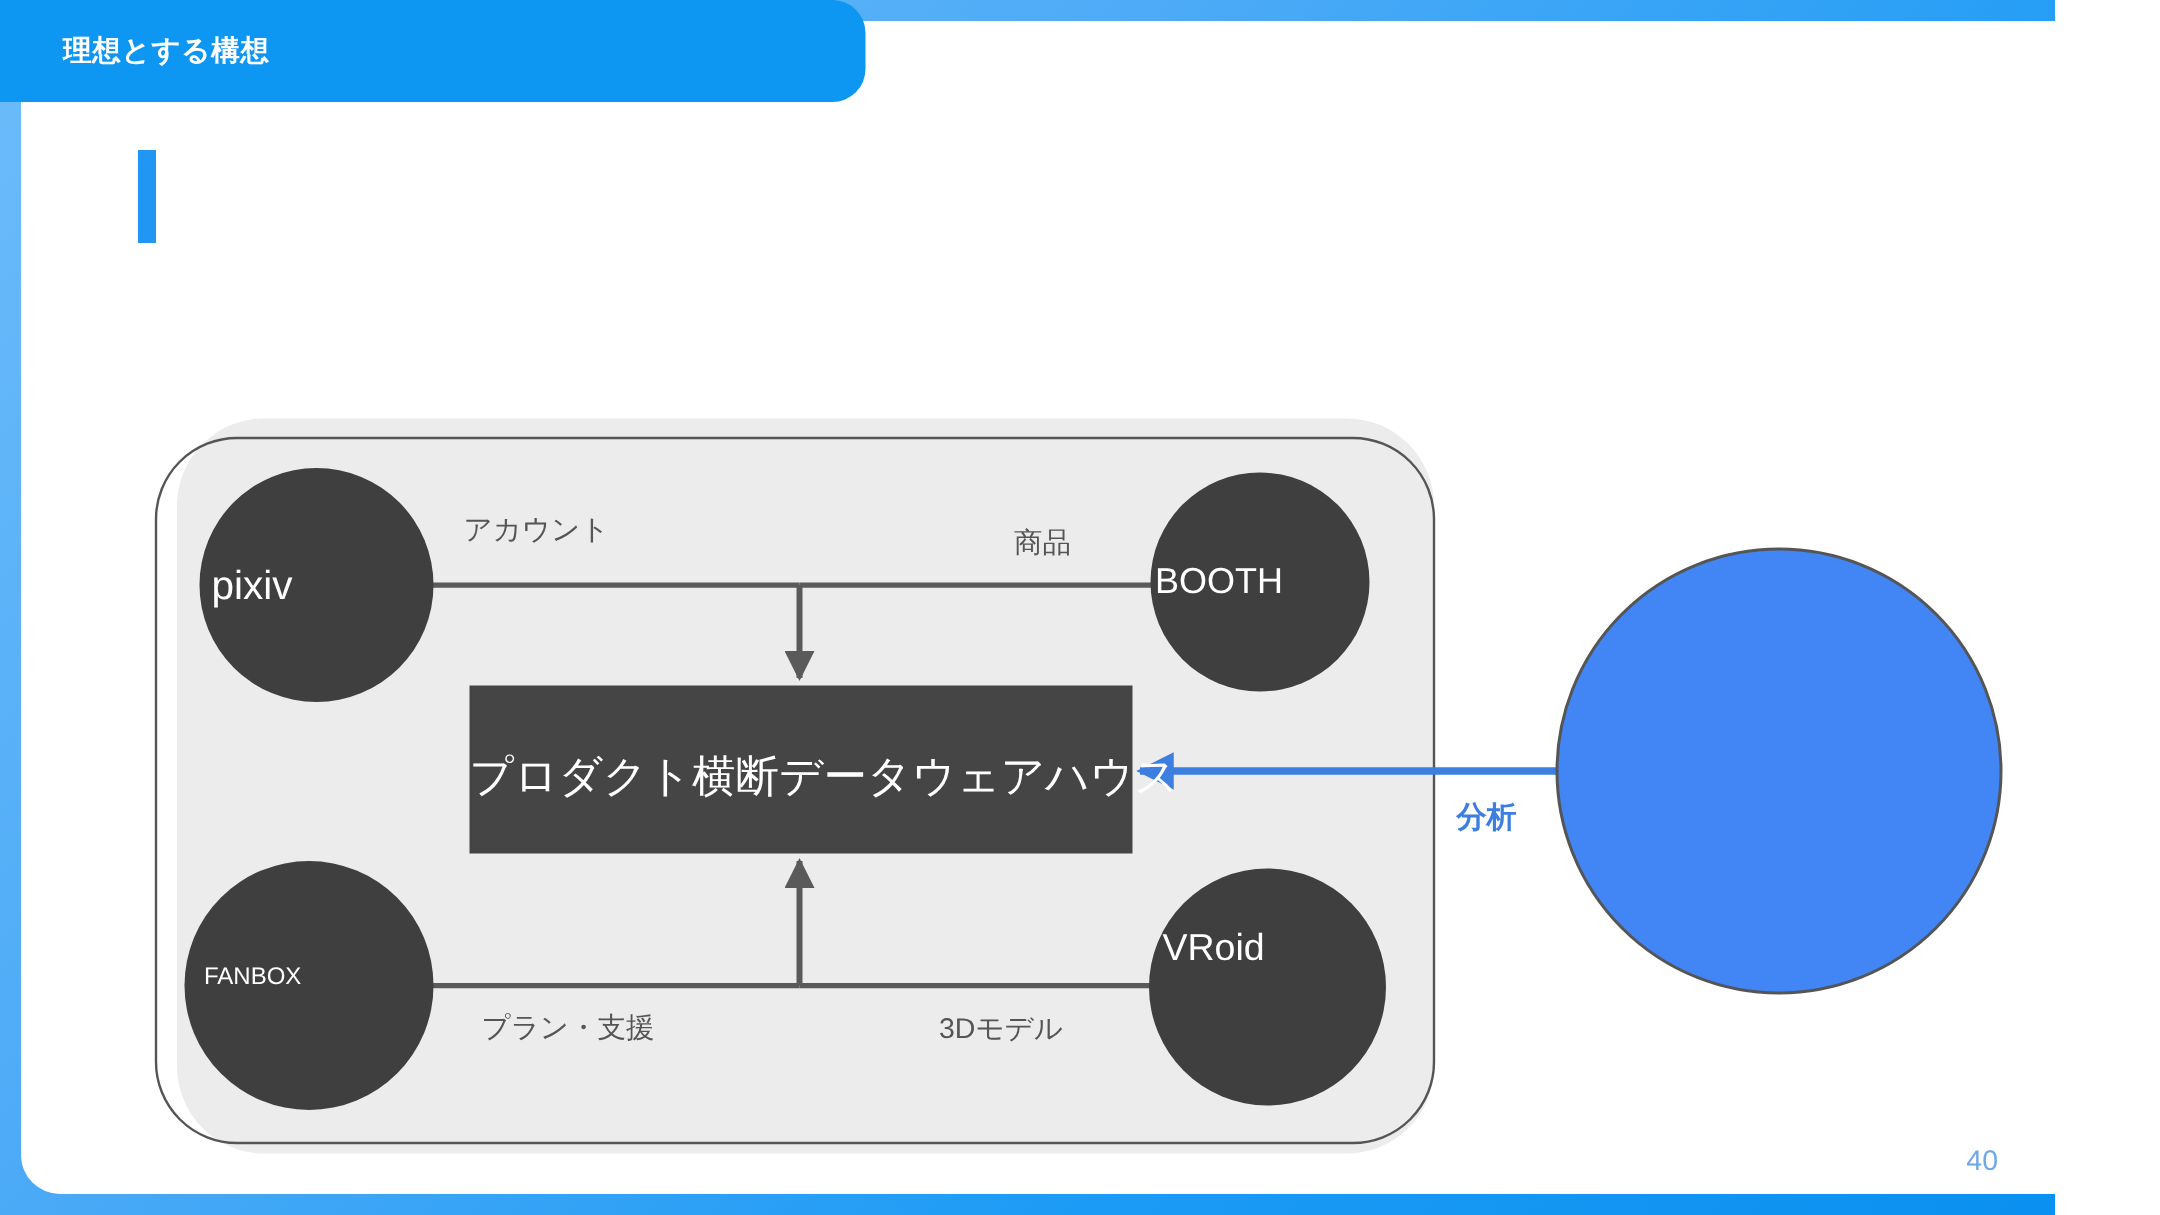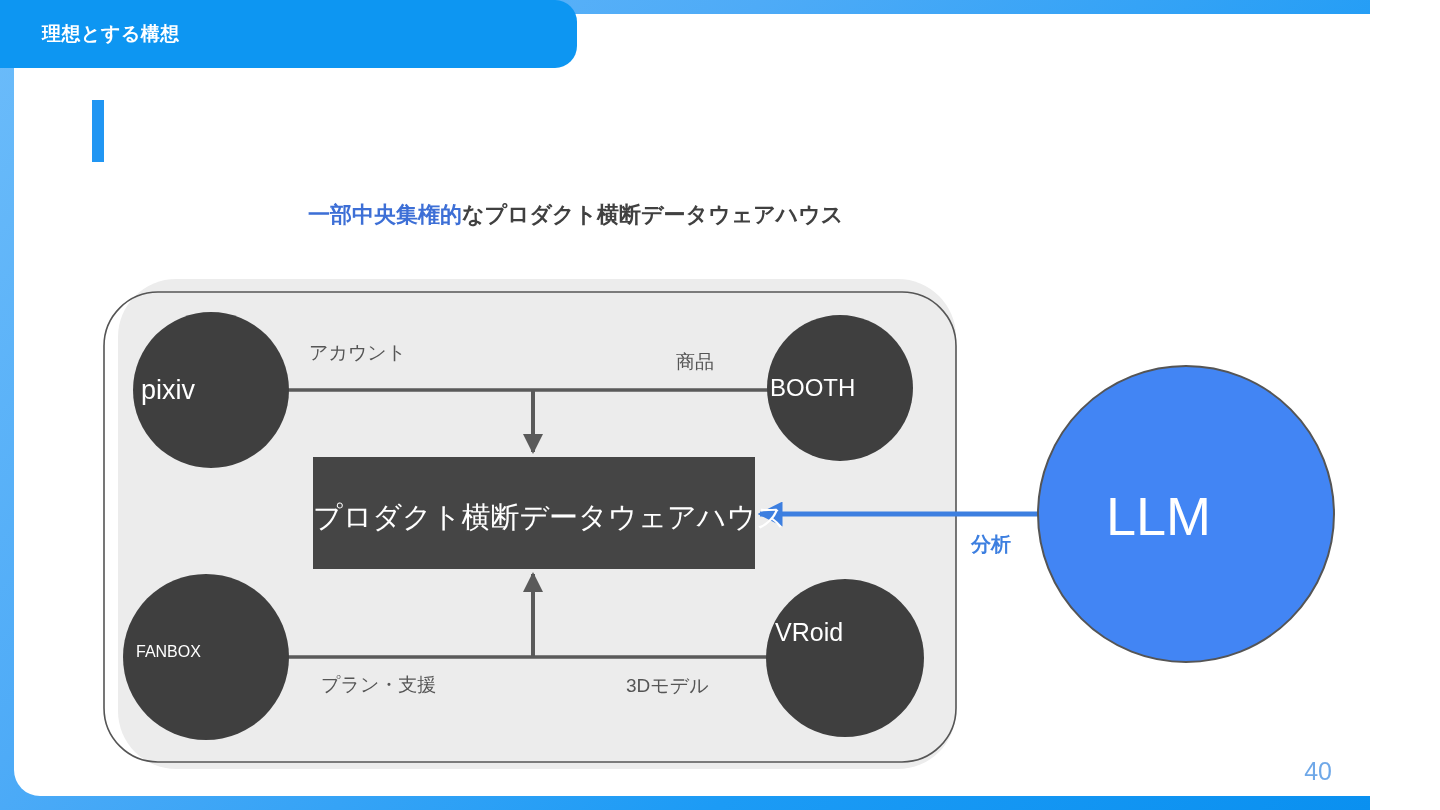--- a/index.html
+++ b/index.html
@@ -113,41 +113,38 @@
     font-size: 19px;
     white-space: nowrap;
     pointer-events: none;
   }
 
   #page-number {
     position: absolute;
     right: 38px;
     bottom: 24px;
     color: #6fa8e8;
-    font-size: 25px;
+    font-size: 19px;
   }
 </style>
 </head>
 <body>
 
 <div id="slide">
 
   <div id="page-card"></div>
 
   <div id="section-tab">
     <span class="tab-label">理想とする構想</span>
   </div>
 
   <div id="title-row">
     <div id="title-bar"></div>
   </div>
 
-  <div id="subtitle">
-    <span class="accent">一部中央集権的</span><span class="normal">なプロダクト横断データウェアハウス</span>
-  </div>
 
   <svg id="diagram" viewBox="0 0 1440 810" width="1440" height="810" xmlns="http://www.w3.org/2000/svg">
 
     <defs>
       <marker id="arrow-gray" viewBox="0 0 10 10" refX="9" refY="5" markerWidth="5" markerHeight="5" orient="auto-start-reverse">
         <path d="M 0 0 L 10 5 L 0 10 z" fill="#5a5a5a"></path>
       </marker>
       <marker id="arrow-blue" viewBox="0 0 10 10" refX="9" refY="5" markerWidth="5" markerHeight="5" orient="auto-start-reverse">
         <path d="M 0 0 L 10 5 L 0 10 z" fill="#3d7fe0"></path>
       </marker>
@@ -180,21 +177,20 @@
   </svg>
 
   <div class="node-label" style="left:141px; top:375px; width:140px; font-size:27px;">pixiv</div>
 
   <div class="node-label" style="left:770px; top:374px; width:140px; font-size:24px;">BOOTH</div>
 
   <div class="node-label" style="left:136px; top:643px; width:140px; font-size:16px;">FANBOX</div>
 
   <div class="node-label" style="left:775px; top:618px; width:140px; font-size:25px;">VRoid</div>
 
-  <div class="node-label" style="left:1106px; top:485px; width:160px; font-size:54px;">LLM</div>
 
   <div class="node-label" style="left:313px; top:498px; width:442px; font-size:29px;">プロダクト横断データウェアハウス</div>
 
   <div class="edge-label" style="left:309px; top:340px;">アカウント</div>
 
   <div class="edge-label" style="left:676px; top:349px;">商品</div>
 
   <div class="edge-label" style="left:321px; top:672px;">プラン・支援</div>
 
   <div class="edge-label" style="left:626px; top:673px;">3Dモデル</div>

